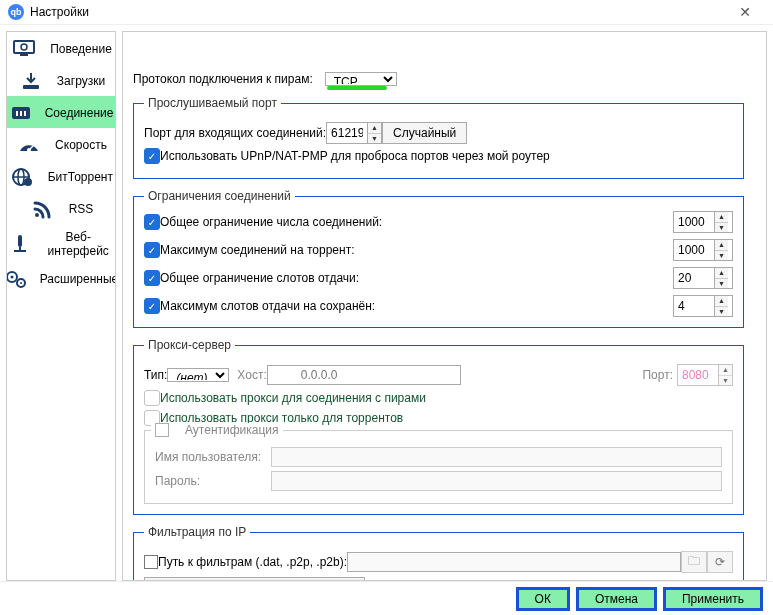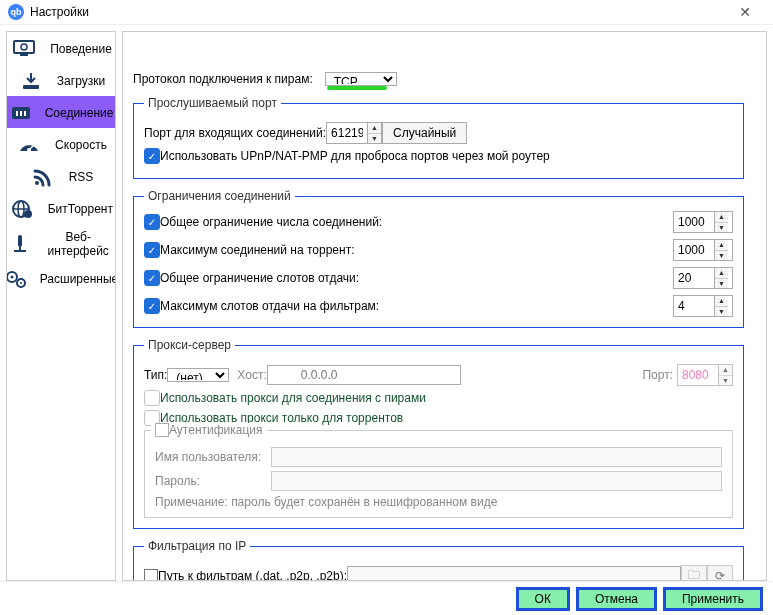--- a/index.html
+++ b/index.html
@@ -5,21 +5,21 @@
   * { box-sizing: border-box; font-family: "Segoe UI", Tahoma, sans-serif; font-size: 12px; }
   body { margin: 0; background: #fff; color: #000; }
   .window { width: 773px; height: 615px; display: flex; flex-direction: column; position: relative; }
   .titlebar { height: 24px; display: flex; align-items: center; padding: 12px 8px; border-bottom: 1px solid #eee; }
   .titlebar .icon { width: 16px; height: 16px; border-radius: 50%; background: #3b82f6; display:flex;align-items:center;justify-content:center;color:#fff;font-size:9px;font-weight:bold;margin-right:6px;}
   .titlebar .title { flex: 1; }
   .titlebar .close { width: 40px; text-align: center; color: #555; font-size: 14px; cursor: pointer; }
   .body { flex: 1; display: flex; padding: 6px 6px 0 6px; gap: 6px; overflow: hidden; }
   .sidebar { width: 110px; border: 1px solid #ccc; display: flex; flex-direction: column; align-items: stretch; overflow-y: auto; }
   .side-item { display: flex; flex-direction: row; align-items: center; justify-content: center; padding: 6px 2px 4px; cursor: pointer; gap: 12px; }
-  .side-item.selected { background: #8b5cf6; }
+  .side-item.selected { background: #86efac; }
   .side-item .ic { width: 28px; height: 22px; display:flex; align-items:center; justify-content:center; }
   .side-item .lbl { font-size: 12px; text-align: center; }
   .content { flex: 1; border: 1px solid #ccc; padding: 8px 10px; overflow-y: auto; }
   fieldset { border: 1px solid #1d4ed8; margin: 0 12px 10px 0; padding: 8px 10px 10px; }
   legend { padding: 0 4px; color: #333; }
   .row { display: flex; align-items: center; margin: 4px 0; flex-wrap: wrap; }
   .chk { width: 16px; height: 16px; border-radius: 3px; border: 1px solid #999; background:#fff; display:flex; align-items:center; justify-content:center; font-size:10px; color:#fff; flex-shrink:0;}
   .chk.checked { background:#1e6fd9; border-color:#1e6fd9; }
   .chk.checked::after { content:"✓"; }
   .chk-plain { width: 14px; height: 14px; border: 1px solid #777; background:#fff; flex-shrink:0;}
@@ -29,21 +29,21 @@
   select { height:14px; }
   .num-wrap { display:flex; align-items:stretch; height:22px; border:1px solid #aaa; }
   .num-wrap input { border:none; width:40px; text-align:left; padding-left:4px; height:20px; outline:none;}
   .spin { width:14px; display:flex; flex-direction:column; border-left:1px solid #aaa; }
   .spin div { flex:1; font-size:7px; line-height:9px; text-align:center; color:#333; cursor:pointer; background:#f5f5f5;}
   .spin div:first-child { border-bottom:1px solid #ccc; }
   button.btn { height:22px; padding:0 10px; border:1px solid #aaa; background:#f5f5f5; cursor:pointer; }
   .proto-row { display:flex; align-items:flex-start; gap:12px; margin-bottom:6px;margin-top:32px; }
   .green-underline { width:60px; height:4px; background:#29d629; margin-left:2px; border-radius:2px;}
   .auth-box { border:1px solid #ccc; padding:8px 10px; margin-top:4px; position:relative; }
-  .auth-box legend { position:absolute; top:-8px; left:6px; background:#fff; padding:0 4px; display:flex; align-items:center; gap:0; color:#888;}
+  .auth-box legend { position:absolute; top:-8px; left:6px; background:#fff; padding:0 4px; display:flex; align-items:center; gap:16px; color:#888;}
   .field-row { display:flex; align-items:center; gap:6px; margin:4px 0; }
   .field-row .flabel { width:110px; color:#888; }
   .field-row input { flex:1; height:20px; border:1px solid #ccc; background:#f9f9f9; color:#888;}
   .note { color:#888; margin-top:4px; }
   .footer { height:34px; display:flex; align-items:center; justify-content:flex-end; gap:6px; padding:0 10px; border-top:1px solid #eee;}
   .footer button { height:24px; padding:0 16px; border:3px solid #1d4ed8; background:#86efac; cursor:pointer;}
   .grid-conn { display:grid; grid-template-columns: auto 60px; gap:6px 10px; align-items:center;}
   .grid-conn .row { margin:0; }
   .icon-btn { width:26px; height:22px; border:1px solid #ccc; background:#f5f5f5; display:flex; align-items:center; justify-content:center; cursor:pointer; color:#777;}
   .proxy-port-group{ margin-left:auto; display:flex; align-items:center; gap:4px;}
@@ -97,37 +97,37 @@
           <svg width="24" height="20" viewBox="0 0 24 20">
               <path d="M3 16 A10 10 0 0 1 21 16" fill="#1d3d66"></path>
               <circle cx="12" cy="15" r="2" fill="#fff"></circle>
               <line x1="12" y1="15" x2="17" y2="10" stroke="#fff" stroke-width="1.5"></line>
             </svg>
         </span>
         <span class="lbl">Скорость</span>
       </div>
       <div class="side-item">
         <span class="ic">
-          <svg width="20" height="20" viewBox="0 0 20 20">
-              <circle cx="4" cy="16" r="2" fill="#1d3d66"></circle>
-              <path d="M2 10 a8 8 0 0 1 8 8 M2 4 a14 14 0 0 1 14 14" fill="none" stroke="#1d3d66" stroke-width="3" stroke-linecap="round"></path>
-            </svg>
-        </span>
-        <span class="lbl">RSS</span>
-      </div>
-      <div class="side-item">
-        <span class="ic">
           <svg width="22" height="20" viewBox="0 0 22 20">
               <circle cx="10" cy="10" r="8" fill="none" stroke="#1d3d66" stroke-width="2"></circle>
               <ellipse cx="10" cy="10" rx="3" ry="8" fill="none" stroke="#1d3d66" stroke-width="1.5"></ellipse>
               <line x1="2" y1="10" x2="18" y2="10" stroke="#1d3d66" stroke-width="1.5"></line>
               <circle cx="17" cy="15" r="4" fill="#1d3d66"></circle>
             </svg>
         </span>
         <span class="lbl">БитТоррент</span>
+      </div>
+      <div class="side-item">
+        <span class="ic">
+          <svg width="20" height="20" viewBox="0 0 20 20">
+              <circle cx="4" cy="16" r="2" fill="#1d3d66"></circle>
+              <path d="M2 10 a8 8 0 0 1 8 8 M2 4 a14 14 0 0 1 14 14" fill="none" stroke="#1d3d66" stroke-width="3" stroke-linecap="round"></path>
+            </svg>
+        </span>
+        <span class="lbl">RSS</span>
       </div>
       <div class="side-item">
         <span class="ic">
           <svg width="20" height="22" viewBox="0 0 20 22">
               <rect x="8" y="2" width="4" height="12" rx="2" fill="#1d3d66"></rect>
               <line x1="10" y1="14" x2="10" y2="18" stroke="#1d3d66" stroke-width="2"></line>
               <line x1="4" y1="18" x2="16" y2="18" stroke="#1d3d66" stroke-width="2"></line>
             </svg>
         </span>
         <span class="lbl">Веб-интерфейс</span>
@@ -210,37 +210,37 @@
           <div class="num-wrap">
               <input type="text" value="20" style="">
               <div class="spin">
                 <div>▲</div>
                 <div>▼</div>
               </div>
             </div>
 
           <div class="row">
               <span class="chk checked"></span>
-              <label class="lbl">Максимум слотов отдачи на фильтрам:</label>
+              <label class="lbl">Максимум слотов отдачи на сохранён:</label>
             </div>
           <div class="num-wrap">
               <input type="text" value="4" style="">
               <div class="spin">
                 <div>▲</div>
                 <div>▼</div>
               </div>
             </div>
         </div>
       </fieldset>
 
       <fieldset>
         <legend>Прокси-сервер</legend>
         <div class="row">
           <label class="lbl">Тип:</label>
-          <select style="width:62px;"><option>(нет)</option></select>
+          <select style="width:62px;font-style:italic;"><option>(нет)</option></select>
           <label class="disabled-text" style="margin-left:8px;">Хост:</label>
           <input type="text" disabled="" style="flex: 0 0 120px; color: rgb(170, 170, 170); padding-left: 33px;" placeholder="0.0.0.0">
           <div class="proxy-port-group">
             <label class="disabled-text">Порт:</label>
             <div class="num-wrap" style="opacity:.7;">
                 <input type="text" style="color: #ec4899;" value="8080">
                 <div class="spin">
                   <div>▲</div>
                   <div>▼</div>
                 </div>
@@ -263,21 +263,20 @@
             </legend>
           <div style="height:4px;"></div>
           <div class="field-row">
               <span class="flabel">Имя пользователя:</span>
               <input type="text" disabled="" style="">
             </div>
           <div class="field-row">
               <span class="flabel">Пароль:</span>
               <input type="text" disabled="" style="">
             </div>
-          <div class="note">Примечание: пароль будет сохранён в нешифрованном виде</div>
         </div>
       </fieldset>
 
       <fieldset>
         <legend>Фильтрация по IP</legend>
         <div class="row">
           <span class="chk-plain"></span>
           <label class="lbl">Путь к фильтрам (.dat, .p2p, .p2b):</label>
           <input type="text" disabled="" style="flex: 1 1 0%; background: rgb(249, 249, 249);">
           <span class="icon-btn">

